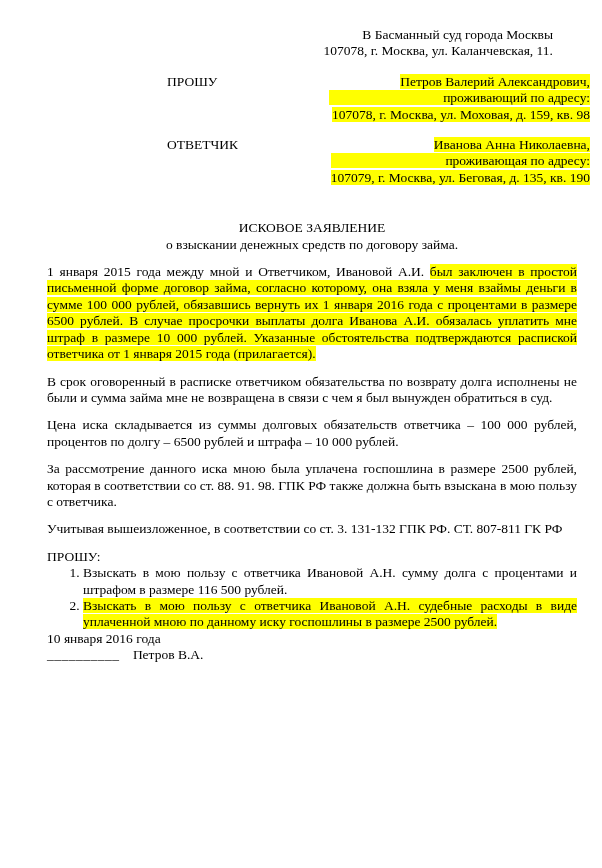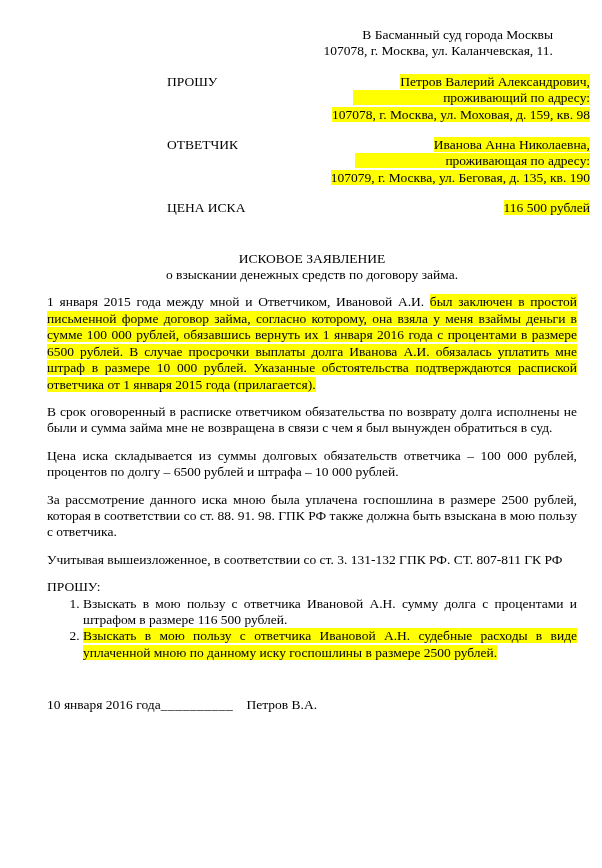--- a/index.html
+++ b/index.html
@@ -36,21 +36,21 @@
     margin-left: 120px;
     white-space: nowrap;
   }
   .party-value {
     text-align: right;
   }
   .hl {
     background-color: #ffff00;
   }
   .hl-pad {
-    padding-left: 90px;
+    padding-left: 114px;
   }
   .doc-title {
     text-align: center;
     margin-top: 34px;
     margin-right: 13px;
   }
   .doc-subtitle {
     text-align: center;
     margin-right: 13px;
   }
@@ -71,22 +71,23 @@
     padding-left: 36px;
   }
   ol.requests li {
     text-align: justify;
   }
   .attachments {
     margin: 11px 13px 0 0;
   }
   .signature-row {
     display: flex;
-    margin-top: 36px;
+    justify-content: space-between;
     padding-right: 43px;
+    flex-direction: column;
   }
   .signature-right {
     white-space: nowrap;
   }
   .sig-blank {
     letter-spacing: 0.5px;
   }
   .sig-name {
     margin-left: 10px;
   }
@@ -112,24 +113,20 @@
 
   <div class="party-row">
     <div class="party-label">ОТВЕТЧИК</div>
     <div class="party-value">
       <div><span class="hl" style="background-color: rgb(255, 255, 0);">Иванова Анна Николаевна,</span></div>
       <div><span class="hl hl-pad" style="background-color: rgb(255, 255, 0);">проживающая по адресу:</span></div>
       <div><span class="hl" style="background-color: rgb(255, 255, 0);">107079, г. Москва, ул. Беговая, д. 135, кв. 190</span></div>
     </div>
   </div>
 
-  <div class="party-row">
-    <div class="party-label">ЦЕНА ИСКА</div>
-    <div class="party-value"><span class="hl" style="background-color: rgb(255, 255, 0);">116 500 рублей</span></div>
-  </div>
 
   <div class="doc-title">ИСКОВОЕ ЗАЯВЛЕНИЕ</div>
   <div class="doc-subtitle">о взыскании денежных средств по договору займа.</div>
 
   <p class="para"><span>1 января 2015 года между мной и Ответчиком, Ивановой А.И. </span><span class="hl" style="background-color: rgb(255, 255, 0);">был заключен в простой письменной форме договор займа, согласно которому, она взяла у меня взаймы деньги в сумме 100 000 рублей, обязавшись вернуть их 1 января 2016 года с процентами в размере 6500 рублей. В случае просрочки выплаты долга Иванова А.И. обязалась уплатить мне штраф в размере 10 000 рублей. Указанные обстоятельства подтверждаются распиской ответчика от 1 января 2015 года (прилагается).</span></p>
 
   <p class="para">В срок оговоренный в расписке ответчиком обязательства по возврату долга исполнены не были и сумма займа мне не возвращена в связи с чем я был вынужден обратиться в суд.</p>
 
   <p class="para">Цена иска складывается из суммы долговых обязательств ответчика – 100 000 рублей, процентов по долгу – 6500 рублей и штрафа – 10 000 рублей.</p>
 

